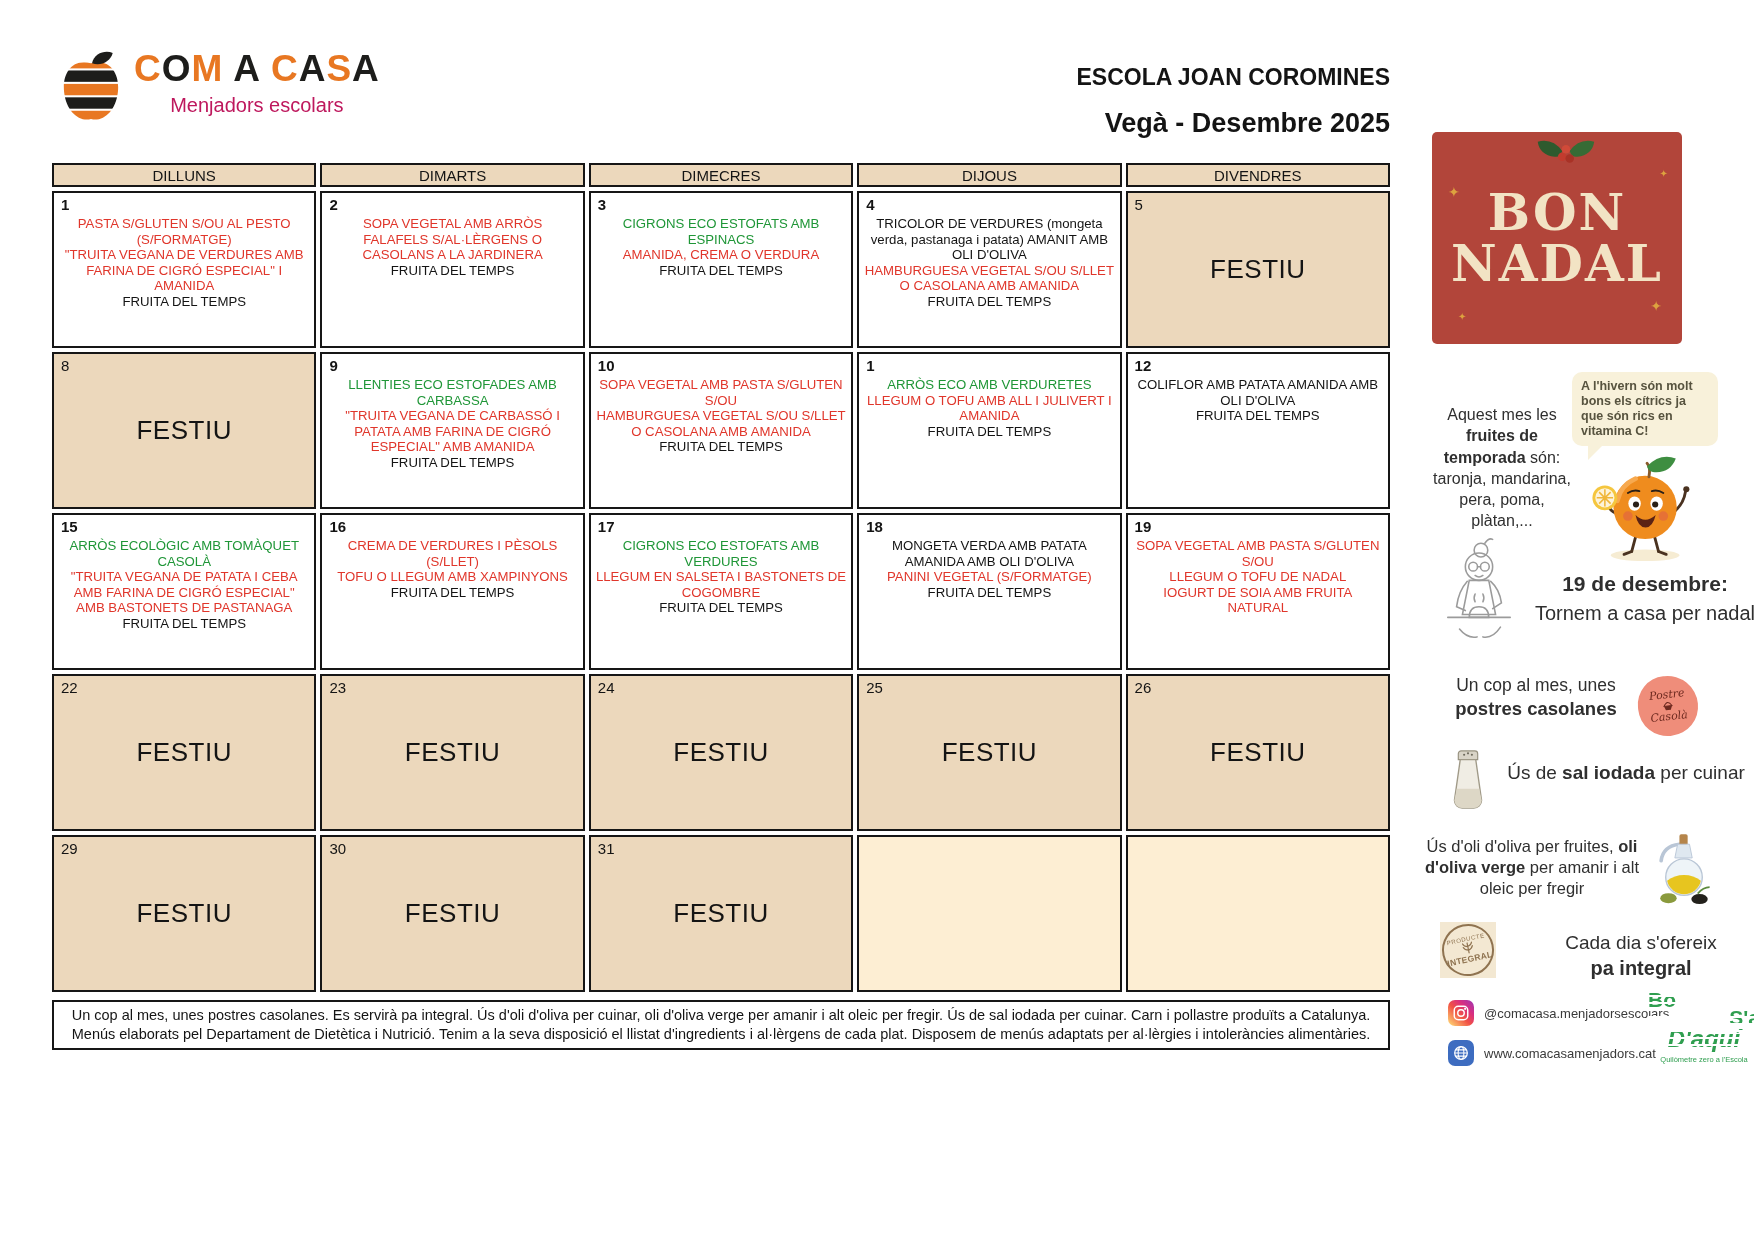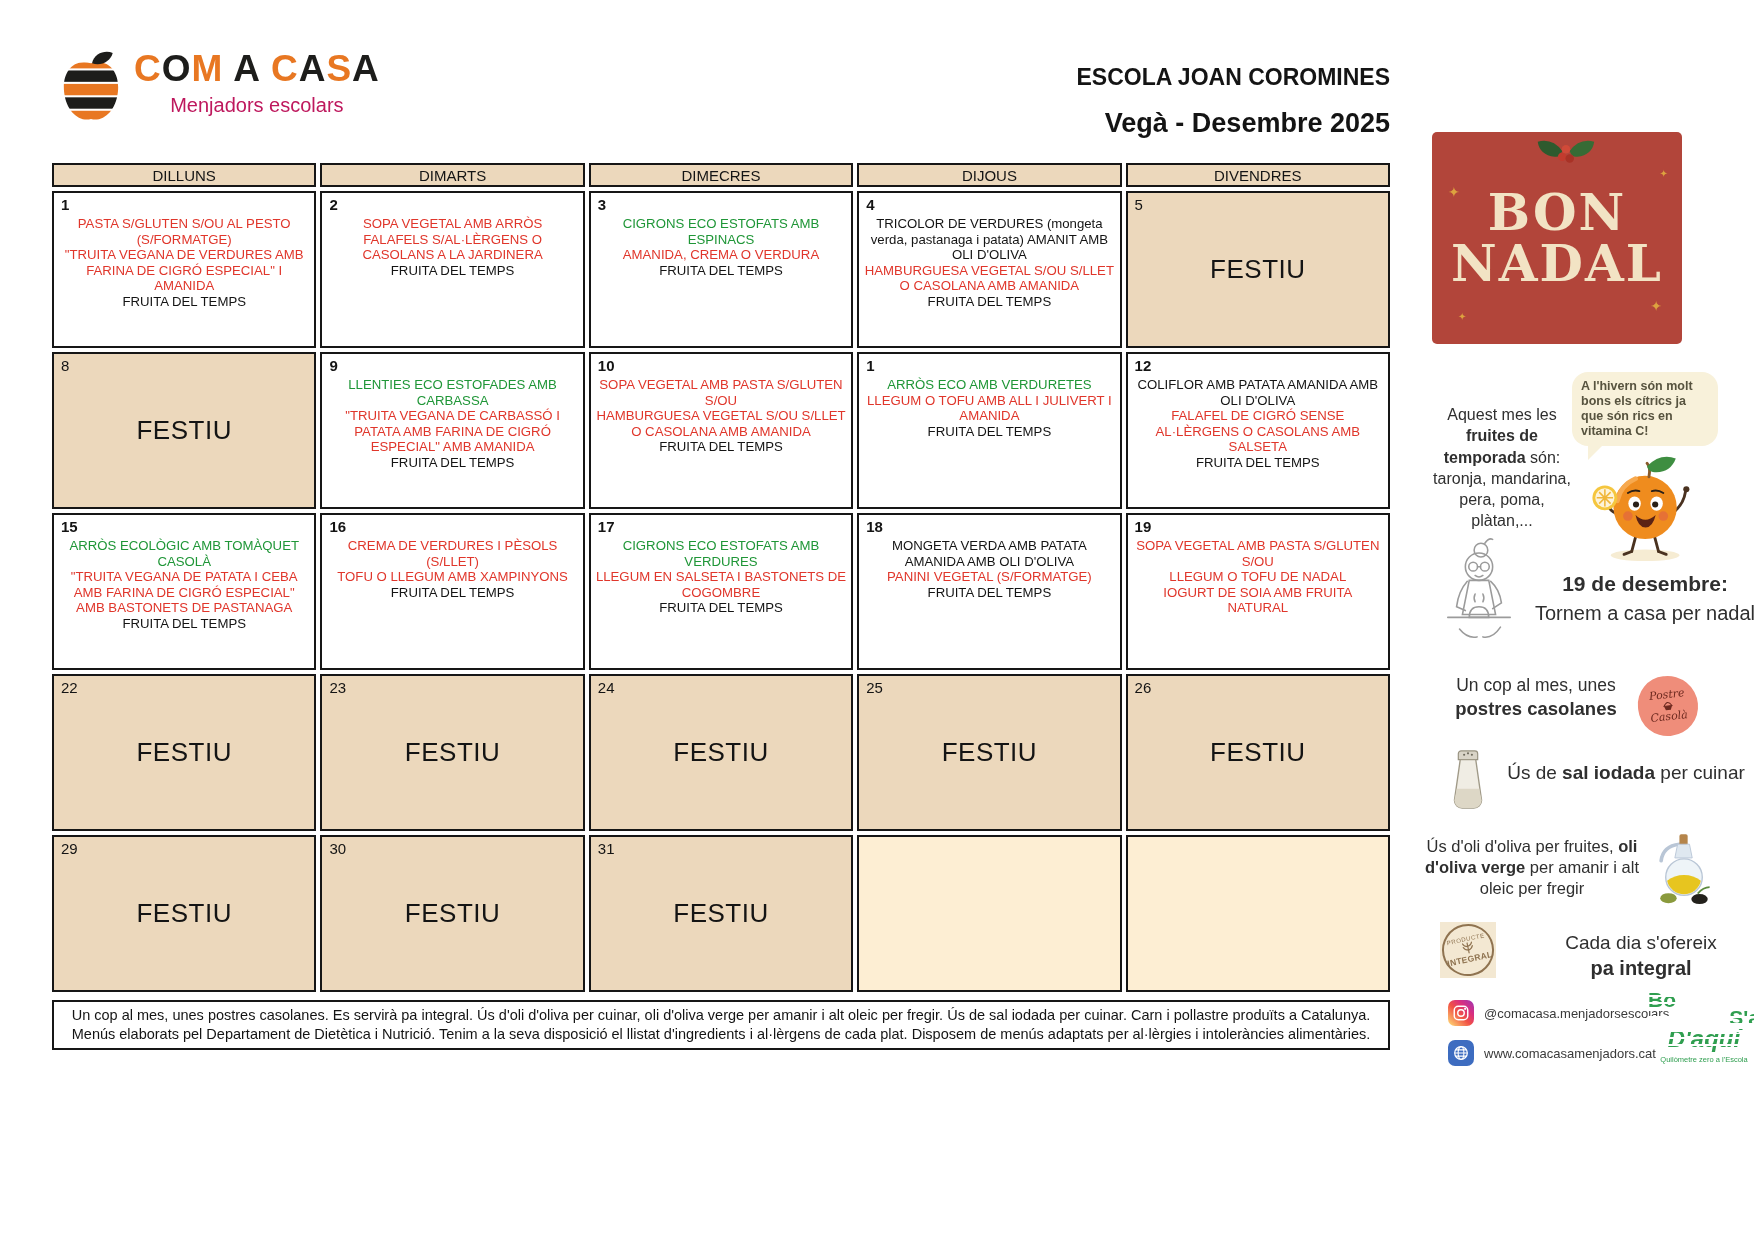--- a/index.html
+++ b/index.html
@@ -37,21 +37,21 @@
     border:2px solid #161616;text-align:center;font-size:14.5px;line-height:1.3;padding:4px 14px;}
   
   .nadal-card{position:absolute;left:1432px;top:132px;width:250px;height:212px;background:#b2453a;
     border-radius:5px;display:flex;flex-direction:column;align-items:center;justify-content:center;
     font-family:"DejaVu Serif","Liberation Serif",serif;color:#f2e3c4;}
   .nadal-line{font-size:50px;font-weight:bold;line-height:1.02;letter-spacing:2px;}
   .nadal-card .holly{position:absolute;top:4px;left:50%;transform:translateX(-35%);}
   .sparkle{position:absolute;color:#dda23f;font-size:14px;}
   .sp1{left:16px;top:52px;}  .sp2{right:14px;top:36px;font-size:10px;}
   .sp3{left:26px;bottom:22px;font-size:10px;} .sp4{right:20px;bottom:30px;}
-  .bubble{position:absolute;left:1572px;top:372px;width:128px;background:#f8f1da;border-radius:16px;
+  .bubble{position:absolute;left:1572px;top:372px;width:128px;background:#f8f1da;border-radius:10px;
     padding:7px 9px;font-size:12.5px;font-weight:bold;color:#57533f;line-height:1.2;}
   .bubble:after{content:"";position:absolute;left:16px;bottom:-14px;border:9px solid transparent;
     border-top-color:#f8f1da;border-left-color:#f8f1da;}
   .fruits-text{position:absolute;left:1428px;top:392px;width:148px;text-align:center;
     font-size:16px;line-height:1.33;color:#2f2f2f;margin-top:12px;}
   .orange-char{position:absolute;left:1583px;top:448px;}
   .grandma{position:absolute;left:1440px;top:535px;}
   .date-note{position:absolute;left:1533px;top:572px;width:224px;text-align:center;color:#2f2f2f;}
   .date-title{font-size:21px;font-weight:bold;margin-bottom:4px;}
   .date-text{font-size:20px;line-height:1.35;}
@@ -190,21 +190,20 @@
       <div class="items">
         <div class="item green">ARRÒS ECO AMB VERDURETES</div>
         <div class="item red">LLEGUM O TOFU AMB ALL I JULIVERT I AMANIDA</div>
         <div class="item black">FRUITA DEL TEMPS</div>
       </div>
     </div>
     <div class="cell menu">
       <div class="day-num">12</div>
       <div class="items">
         <div class="item black">COLIFLOR AMB PATATA AMANIDA AMB OLI D'OLIVA</div>
-        <div class="item red">FALAFEL DE CIGRÓ SENSE AL·LÈRGENS O CASOLANS AMB SALSETA</div>
         <div class="item black">FRUITA DEL TEMPS</div>
       </div>
     </div>
     <div class="cell menu">
       <div class="day-num">15</div>
       <div class="items">
         <div class="item green">ARRÒS ECOLÒGIC AMB TOMÀQUET CASOLÀ</div>
         <div class="item red">"TRUITA VEGANA DE PATATA I CEBA AMB FARINA DE CIGRÓ ESPECIAL" AMB BASTONETS DE PASTANAGA</div>
         <div class="item black">FRUITA DEL TEMPS</div>
       </div>

